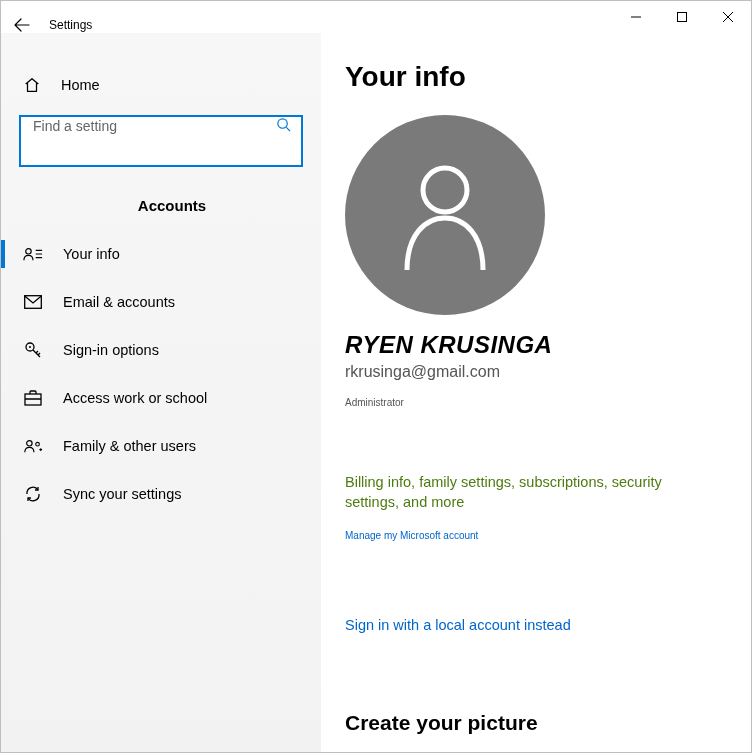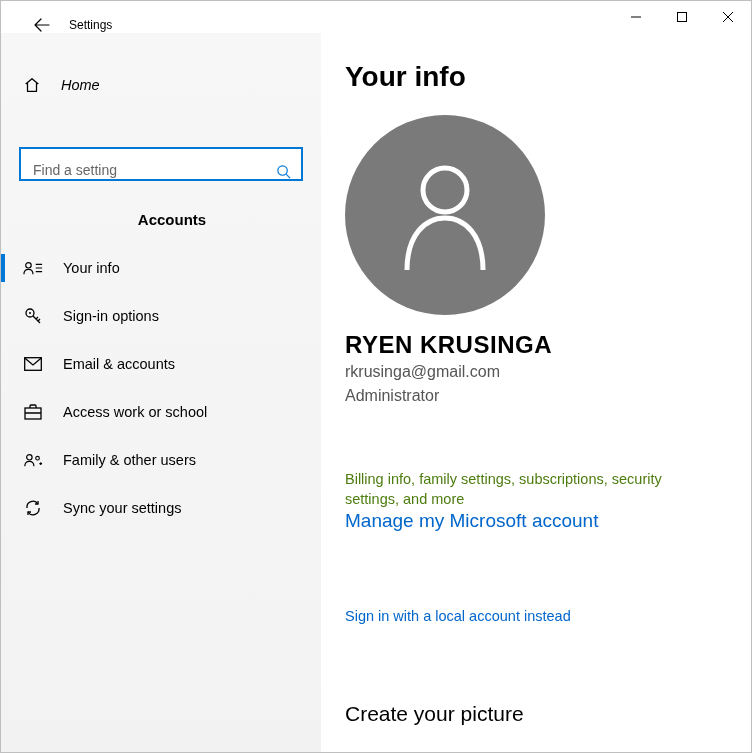--- a/index.html
+++ b/index.html
@@ -1,50 +1,50 @@
 <!DOCTYPE html>
 <html><head>
 <meta charset="utf-8">
 <style>
   * { box-sizing: border-box; }
   html, body { margin:0; padding:0; width:752px; height:753px; font-family:"Segoe UI", Arial, sans-serif; background:#fff; color:#000; overflow:hidden; }
   .window { width:752px; height:753px; display:flex; flex-direction:column; border:1px solid #bfbfbf; }
   
   .titlebar { height:32px; display:flex; align-items:center; }
-  .titlebar .left { display:flex; align-items:center; padding-left:20px;margin-top:16px; }
+  .titlebar .left { display:flex; align-items:center; padding-left:0;margin-top:16px; }
   .titlebar .back { width:42px; height:32px; display:flex; align-items:center; justify-content:center; }
   .titlebar .title { font-size:12px; margin-left:6px; }
   .win-controls { margin-left:auto; display:flex; }
   .win-btn { width:46px; height:32px; display:flex; align-items:center; justify-content:center; }
   
   .body { flex:1; display:flex; min-height:0; }
   .sidebar { width:320px; background:linear-gradient(#f7f7f7,#f2f2f2); padding-top:32px; display:flex; flex-direction:column; }
-  .home-row { display:flex; align-items:center; height:40px; padding-left:22px;font-style:italic; }
+  .home-row { display:flex; align-items:center; height:40px; padding-left:22px; }
   .home-row .label { font-size:14.5px; margin-left:20px; }
   .search-wrap { margin:10px 18px 0 18px; }
-  .search { display:flex; align-items:flex-end; height:34px; border:2px solid #0078d7; background:#fff; padding:0 10px;margin-top:32px; }
+  .search { display:flex; align-items:flex-start; height:52px; border:2px solid #0078d7; background:#fff; padding:0 10px; }
   .search input { flex:1; border:none; outline:none; font-size:14px; background:transparent; color:#333; }
   .search input::placeholder { color:#666; }
   .cat-title { font-size:15px; font-weight:600; margin:30px 0 16px 22px;text-align:center; }
   .nav { display:flex; flex-direction:column; }
   .nav-item { position:relative; display:flex; align-items:center; height:48px; padding-left:22px; }
   .nav-item .label { font-size:14.5px; margin-left:20px; }
   .nav-item.active::before { content:""; position:absolute; left:0; top:10px; bottom:10px; width:4px; background:#0078d7; }
   .nav-item .icon-slot { width:20px; height:20px; display:flex; align-items:center; justify-content:center; }
   
   .main { flex:1; background:#fff; padding:28px 34px 0 24px; overflow:hidden; }
   .h1 { font-size:28px; font-weight:600; margin:0 0 22px 0; }
   .avatar { width:200px; height:200px; border-radius:50%; background:#7a7a7a; display:flex; align-items:center; justify-content:center; margin-bottom:16px; }
-  .user-name { font-size:24px; font-weight:700; letter-spacing:0.5px; }
+  .user-name { font-size:24px; font-weight:700; letter-spacing:0.5px;font-style:italic; }
   .user-email { font-size:16px; color:#555; margin-top:4px; }
-  .user-role { font-size:16px; color:#555; margin-top:6px; }
+  .user-role { font-size:10px; color:#555; margin-top:16px; }
   .desc { font-size:14.5px; color:#4d7c0f; margin-top:64px; line-height:1.4; max-width:370px; }
-  .link { font-size:19px; color:#0066cc; margin-top:0; cursor:pointer; }
+  .link { font-size:10px; color:#0066cc; margin-top:17px; cursor:pointer; }
   .link2 { font-size:14.5px; color:#0066cc; margin-top:76px; cursor:pointer; }
-  .h2 { font-size:21px; font-weight:400; margin:78px 0 31px 0; }
+  .h2 { font-size:21px; font-weight:700; margin:78px 0 31px 0; }
   .pic-row { display:flex; align-items:center; height:60px; }
   .pic-row .icon-slot { width:34px; height:34px; display:flex; align-items:center; justify-content:center; margin-right:16px; }
   .pic-row .label { font-size:14.5px; }
   svg { display:block; }
 </style>
 </head>
 <body>
 
 <div class="window">
 
@@ -108,37 +108,37 @@
                 <circle cx="6" cy="5" r="3" stroke="#000" stroke-width="1.3" fill="none"></circle>
                 <path d="M1 15 C1 11 3 9.5 6 9.5 C9 9.5 11 11 11 15" stroke="#000" stroke-width="1.3" fill="none"></path>
                 <path d="M14 4 H21 M14 8 H21 M14 12 H21" stroke="#000" stroke-width="1.3"></path>
               </svg>
           </span>
           <span class="label">Your info</span>
         </div>
 
         <div class="nav-item">
           <span class="icon-slot">
+            <svg width="18" height="14" viewBox="0 0 18 14">
+                <rect x="0.7" y="0.7" width="16.6" height="12.6" stroke="#000" stroke-width="1.3" fill="none"></rect>
+                <path d="M0.7 1 L9 8 L17.3 1" stroke="#000" stroke-width="1.3" fill="none"></path>
+              </svg>
+          </span>
+          <span class="label">Email &amp; accounts</span>
+        </div>
+
+        <div class="nav-item">
+          <span class="icon-slot">
             <svg width="18" height="18" viewBox="0 0 18 18">
                 <circle cx="6" cy="6" r="4" stroke="#000" stroke-width="1.3" fill="none"></circle>
                 <circle cx="6" cy="6" r="1" fill="#000"></circle>
                 <path d="M9 9 L16 16 M14 14 L16 12 M12 12 L14 10" stroke="#000" stroke-width="1.3" fill="none"></path>
               </svg>
           </span>
           <span class="label">Sign-in options</span>
-        </div>
-
-        <div class="nav-item">
-          <span class="icon-slot">
-            <svg width="18" height="14" viewBox="0 0 18 14">
-                <rect x="0.7" y="0.7" width="16.6" height="12.6" stroke="#000" stroke-width="1.3" fill="none"></rect>
-                <path d="M0.7 1 L9 8 L17.3 1" stroke="#000" stroke-width="1.3" fill="none"></path>
-              </svg>
-          </span>
-          <span class="label">Email &amp; accounts</span>
         </div>
 
         <div class="nav-item">
           <span class="icon-slot">
             <svg width="18" height="16" viewBox="0 0 18 16">
                 <rect x="1" y="4" width="16" height="11" stroke="#000" stroke-width="1.3" fill="none"></rect>
                 <path d="M6 4 V2 C6 1 7 1 7 1 H11 C11 1 12 1 12 2 V4 M1 9 H17" stroke="#000" stroke-width="1.3" fill="none"></path>
               </svg>
           </span>
           <span class="label">Access work or school</span>

